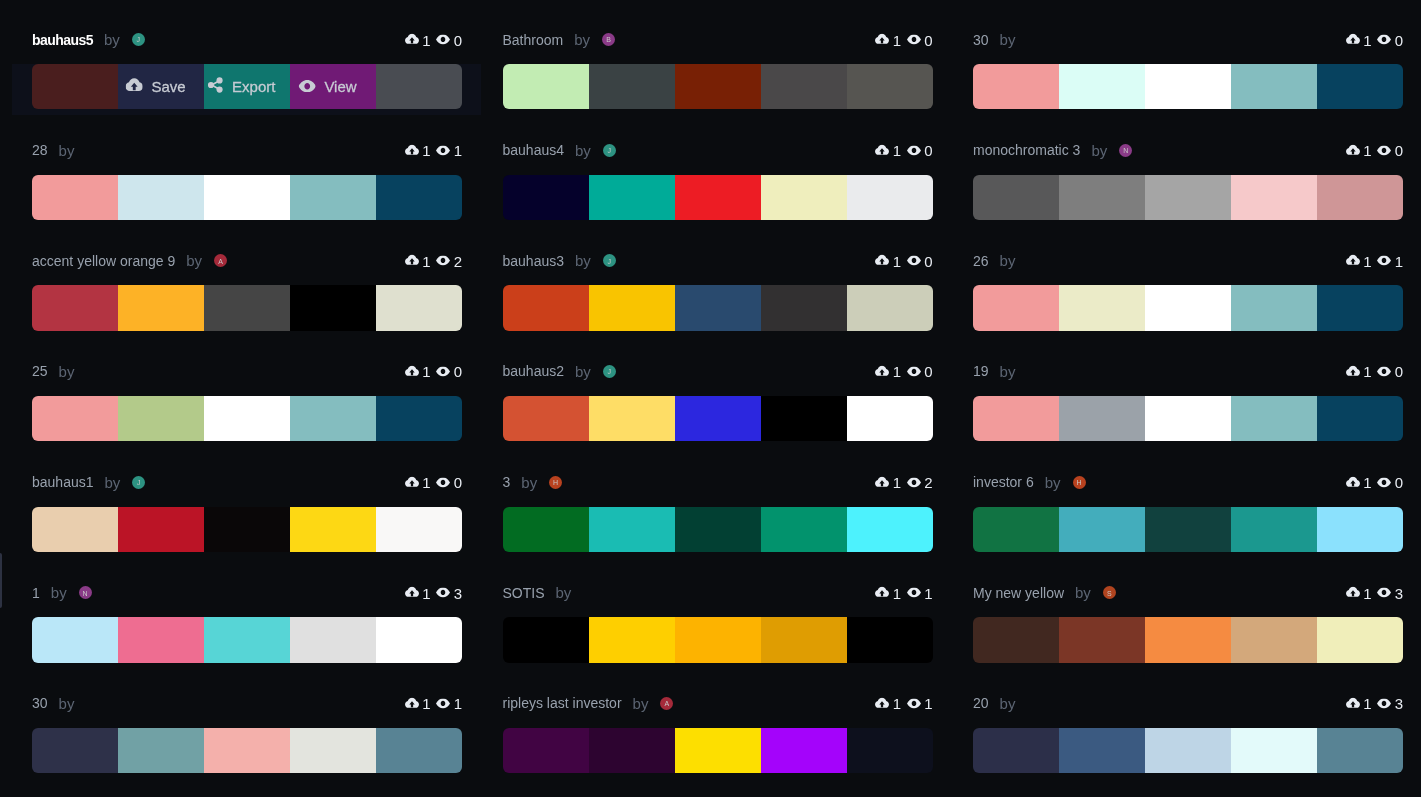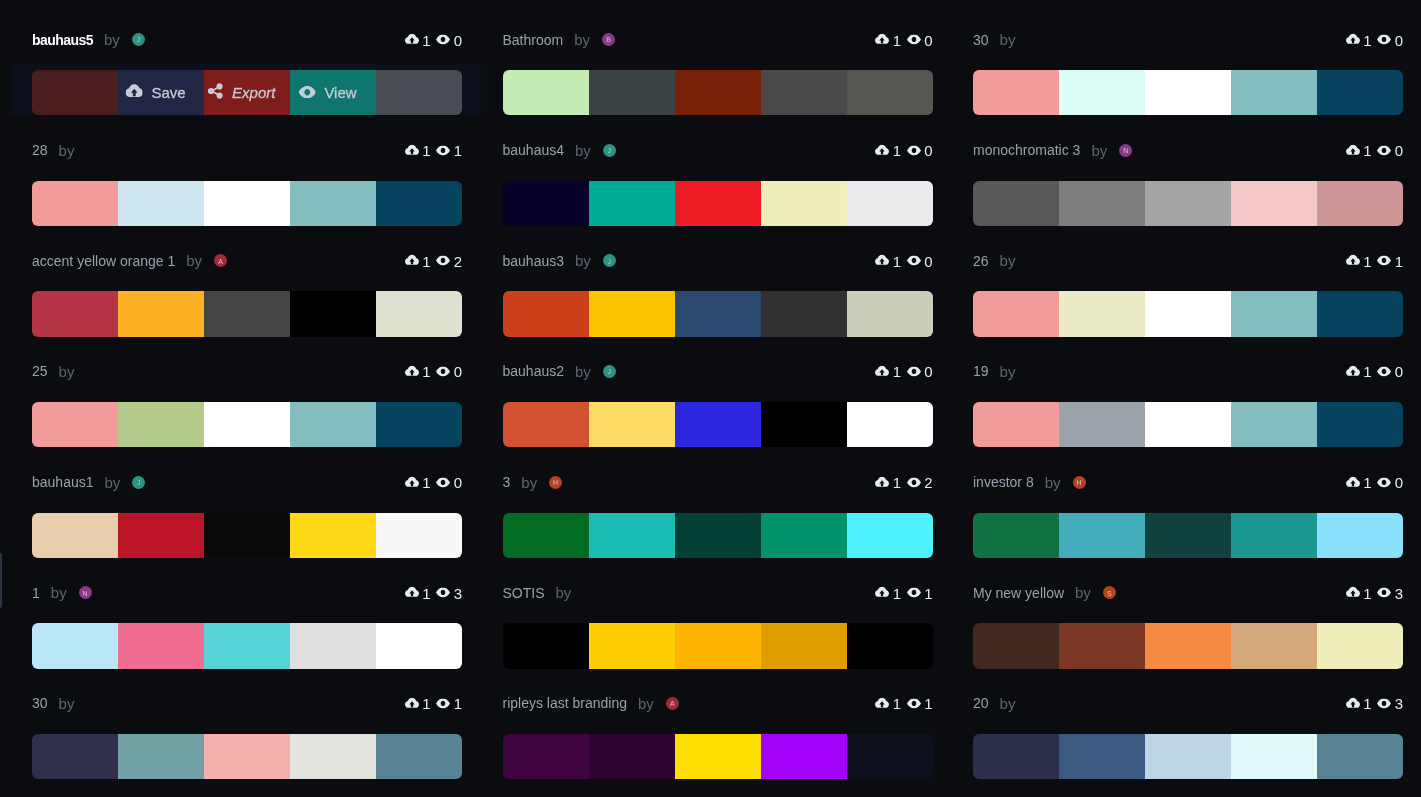--- a/index.html
+++ b/index.html
@@ -28,21 +28,21 @@
   .stats{ position:absolute; right:0; top:50%; transform:translateY(-50%);
       display:flex; align-items:center; gap:5.5px;
       font-size:15px; color:#e8ecf2; }
   .stat{ display:flex; align-items:center; gap:3.5px; }
   .stat svg{ display:block; }
   .stat .ic-cloud{ width:14px; height:12.2px; }
   .stat .ic-eye{ width:14px; height:9.9px; }
   .ov-btn .ic-cloud{ width:17.5px; height:15.3px; }
   .ov-btn .ic-eye{ width:17.5px; height:12.4px; }
   .ov-btn .ic-share{ width:16px; height:16px; }
-  .bar{ position:absolute; left:0; top:52px; width:100%; height:45.4px;
+  .bar{ position:absolute; left:0; top:46px; width:100%; height:45.4px;
       border-radius:6px; overflow:hidden; display:flex; }
   .sw{ flex:1 1 0; height:100%; position:relative;
       display:flex; align-items:center; justify-content:center; }
   .ov-btn{ display:flex; align-items:center; justify-content:center;
       gap:8.5px; font-size:15px; color:#c8ccd4; transform:translateX(-5.5px);
       -webkit-text-stroke:0.28px currentColor; opacity:0.999; will-change:opacity; }
   .scrollbar{ position:absolute; left:0; width:2.2px; background:#2d3242; border-radius:0 2px 2px 0;}
 </style>
 </head>
 <body>
@@ -76,32 +76,32 @@
       <div class="bar">
         <div class="sw" style="background: rgb(74, 30, 30);"></div>
         <div class="sw" style="background: rgb(33, 38, 68);">
           <div class="ov-btn">
             <span><svg class="ic-cloud" viewBox="0 0 32 28" fill="currentColor">
                 <path fill-rule="evenodd" d="M16 0.6c-4.6 0-8.5 3.1-9.7 7.3C2.7 8.6 0 11.9 0 15.8 0 20.2 3.5 23.8 7.9 23.8h16.2c4.4 0 7.9-3.6 7.9-8 0-3.9-2.7-7.2-6.3-7.9C24.5 3.7 20.6 0.6 16 0.6M16 8.9l6.2 7.2h-3.6v6.5h-5.2v-6.5H9.8z"></path>
               </svg></span>
             <span>Save</span>
           </div>
         </div>
-        <div class="sw" style="background: #7f1d1d; font-style: italic;">
+        <div class="sw" style="background: #0f766e;">
           <div class="ov-btn">
             <span><svg class="ic-share" viewBox="0 0 26 26" fill="none" stroke="currentColor">
                 <path d="M7 13 19 6.2M7 13l12 6.8" stroke-width="2.6" stroke-linecap="round"></path>
                 <circle cx="19.6" cy="5.6" r="5" fill="currentColor" stroke="none"></circle>
                 <circle cx="19.6" cy="20.4" r="5" fill="currentColor" stroke="none"></circle>
                 <circle cx="5.6" cy="13" r="5" fill="currentColor" stroke="none"></circle>
               </svg></span>
             <span>Export</span>
           </div>
         </div>
-        <div class="sw" style="background: #0f766e; text-align: right;">
+        <div class="sw" style="background: #701a75; text-align: right;">
           <div class="ov-btn">
             <span><svg class="ic-eye" viewBox="0 0 34 24" fill="currentColor">
                 <path fill-rule="evenodd" d="M17 0C9.9 0 3.8 4.7 0 12c3.8 7.3 9.9 12 17 12s13.2-4.7 17-12C30.2 4.7 24.1 0 17 0m0 18.4c-3.1 0-5.6-2.9-5.6-6.4s2.5-6.4 5.6-6.4 5.6 2.9 5.6 6.4-2.5 6.4-5.6 6.4"></path>
               </svg></span>
             <span>View</span>
           </div>
         </div>
         <div class="sw" style="background: rgb(73, 76, 82);"></div>
       </div>
     </div>
@@ -258,21 +258,21 @@
       <div class="bar">
         <div class="sw" style="background: rgb(88, 88, 89);"></div>
         <div class="sw" style="background: rgb(126, 126, 126);"></div>
         <div class="sw" style="background: rgb(165, 165, 165);"></div>
         <div class="sw" style="background: rgb(246, 201, 202);"></div>
         <div class="sw" style="background: rgb(207, 150, 151);"></div>
       </div>
     </div>
     <div class="card">
       <div class="card-head">
-        <span class="title">accent yellow orange 1</span>
+        <span class="title">accent yellow orange 9</span>
         <span class="by">by</span>
         <span class="avatar" style="background: rgb(165, 42, 58);">A</span>
         <div class="stats">
           <span class="stat">
             <span>
               <svg class="ic-cloud" viewBox="0 0 32 28" fill="currentColor">
                 <path fill-rule="evenodd" d="M16 0.6c-4.6 0-8.5 3.1-9.7 7.3C2.7 8.6 0 11.9 0 15.8 0 20.2 3.5 23.8 7.9 23.8h16.2c4.4 0 7.9-3.6 7.9-8 0-3.9-2.7-7.2-6.3-7.9C24.5 3.7 20.6 0.6 16 0.6M16 8.9l6.2 7.2h-3.6v6.5h-5.2v-6.5H9.8z"></path>
               </svg>
             </span>
             <span>1</span>
@@ -511,21 +511,21 @@
       <div class="bar">
         <div class="sw" style="background: rgb(2, 108, 34);"></div>
         <div class="sw" style="background: rgb(26, 188, 179);"></div>
         <div class="sw" style="background: rgb(2, 64, 51);"></div>
         <div class="sw" style="background: rgb(2, 147, 109);"></div>
         <div class="sw" style="background: rgb(77, 242, 253);"></div>
       </div>
     </div>
     <div class="card">
       <div class="card-head">
-        <span class="title">investor 8</span>
+        <span class="title">investor 6</span>
         <span class="by">by</span>
         <span class="avatar" style="background: rgb(184, 66, 31);">H</span>
         <div class="stats">
           <span class="stat">
             <span>
               <svg class="ic-cloud" viewBox="0 0 32 28" fill="currentColor">
                 <path fill-rule="evenodd" d="M16 0.6c-4.6 0-8.5 3.1-9.7 7.3C2.7 8.6 0 11.9 0 15.8 0 20.2 3.5 23.8 7.9 23.8h16.2c4.4 0 7.9-3.6 7.9-8 0-3.9-2.7-7.2-6.3-7.9C24.5 3.7 20.6 0.6 16 0.6M16 8.9l6.2 7.2h-3.6v6.5h-5.2v-6.5H9.8z"></path>
               </svg>
             </span>
             <span>1</span>
@@ -669,21 +669,21 @@
       <div class="bar">
         <div class="sw" style="background: rgb(46, 49, 73);"></div>
         <div class="sw" style="background: rgb(113, 161, 165);"></div>
         <div class="sw" style="background: rgb(244, 176, 171);"></div>
         <div class="sw" style="background: rgb(227, 228, 222);"></div>
         <div class="sw" style="background: rgb(88, 131, 148);"></div>
       </div>
     </div>
     <div class="card">
       <div class="card-head">
-        <span class="title">ripleys last branding</span>
+        <span class="title">ripleys last investor</span>
         <span class="by">by</span>
         <span class="avatar" style="background: rgb(165, 42, 58);">A</span>
         <div class="stats">
           <span class="stat">
             <span>
               <svg class="ic-cloud" viewBox="0 0 32 28" fill="currentColor">
                 <path fill-rule="evenodd" d="M16 0.6c-4.6 0-8.5 3.1-9.7 7.3C2.7 8.6 0 11.9 0 15.8 0 20.2 3.5 23.8 7.9 23.8h16.2c4.4 0 7.9-3.6 7.9-8 0-3.9-2.7-7.2-6.3-7.9C24.5 3.7 20.6 0.6 16 0.6M16 8.9l6.2 7.2h-3.6v6.5h-5.2v-6.5H9.8z"></path>
               </svg>
             </span>
             <span>1</span>

